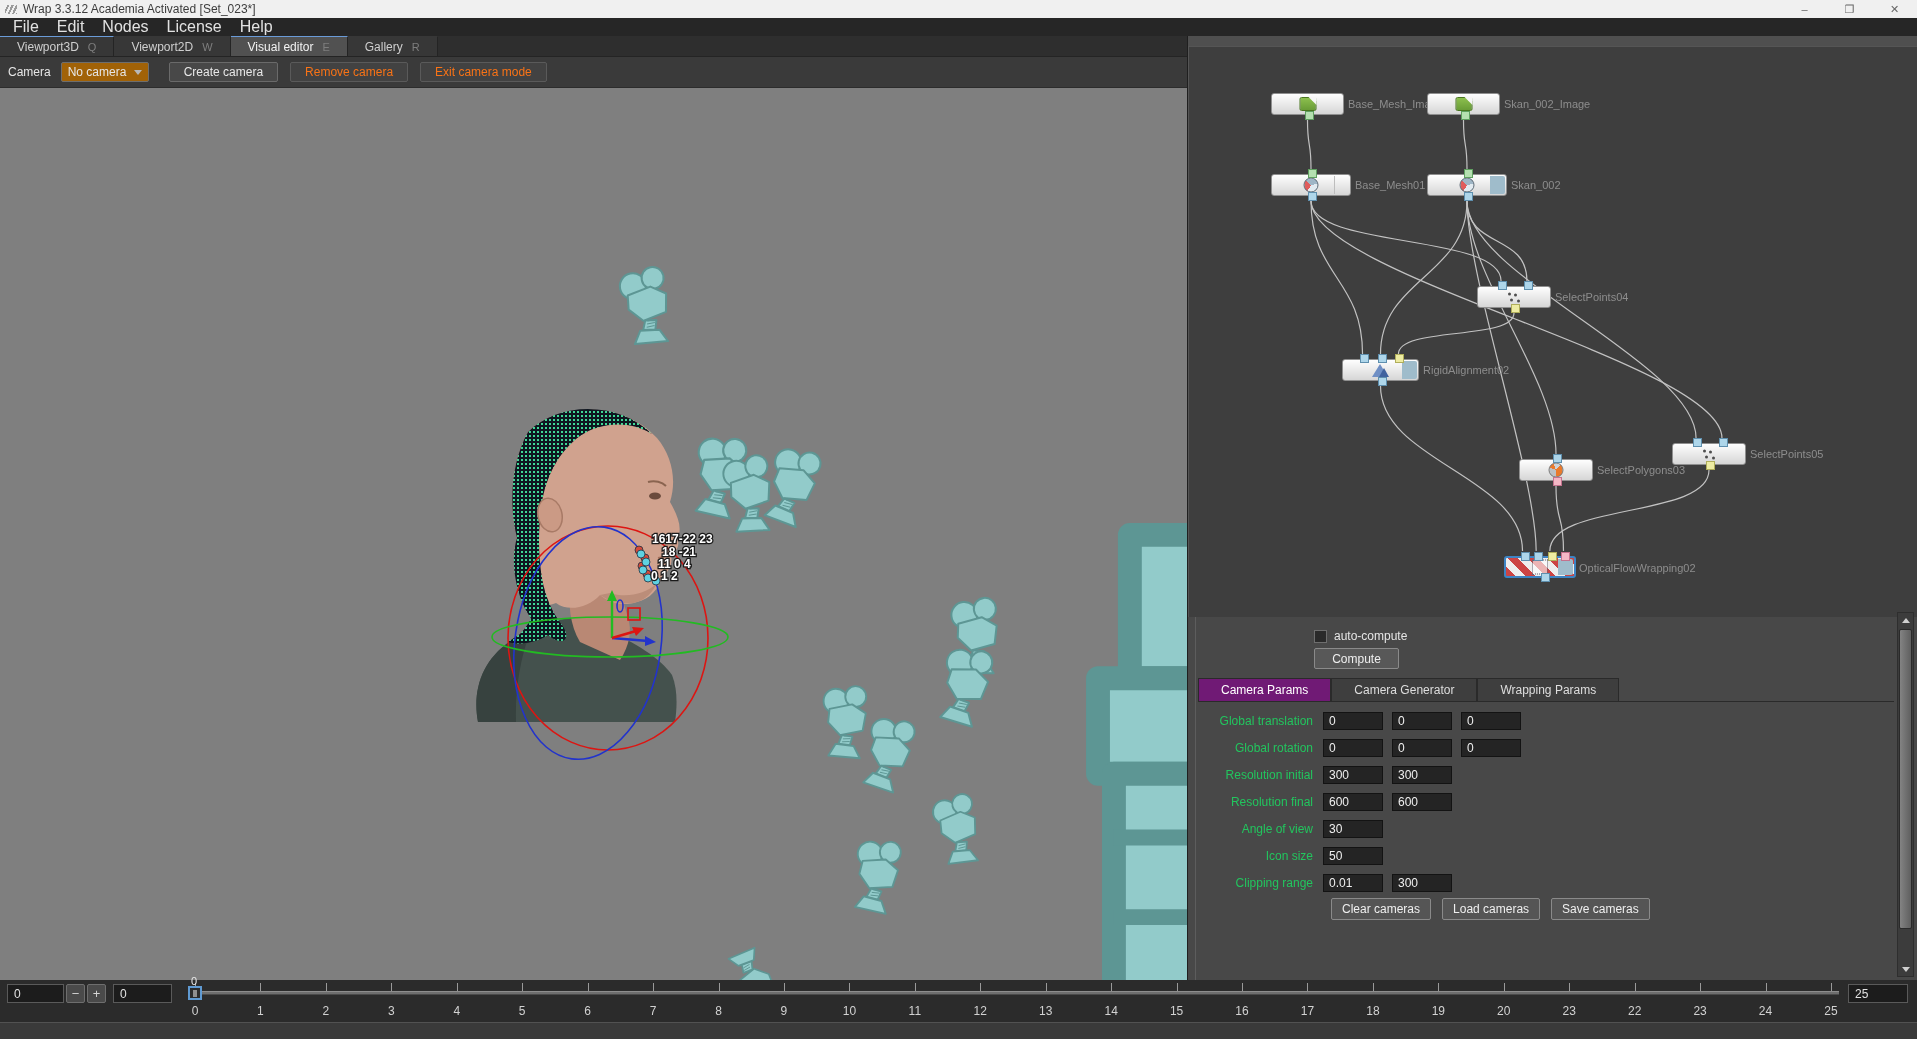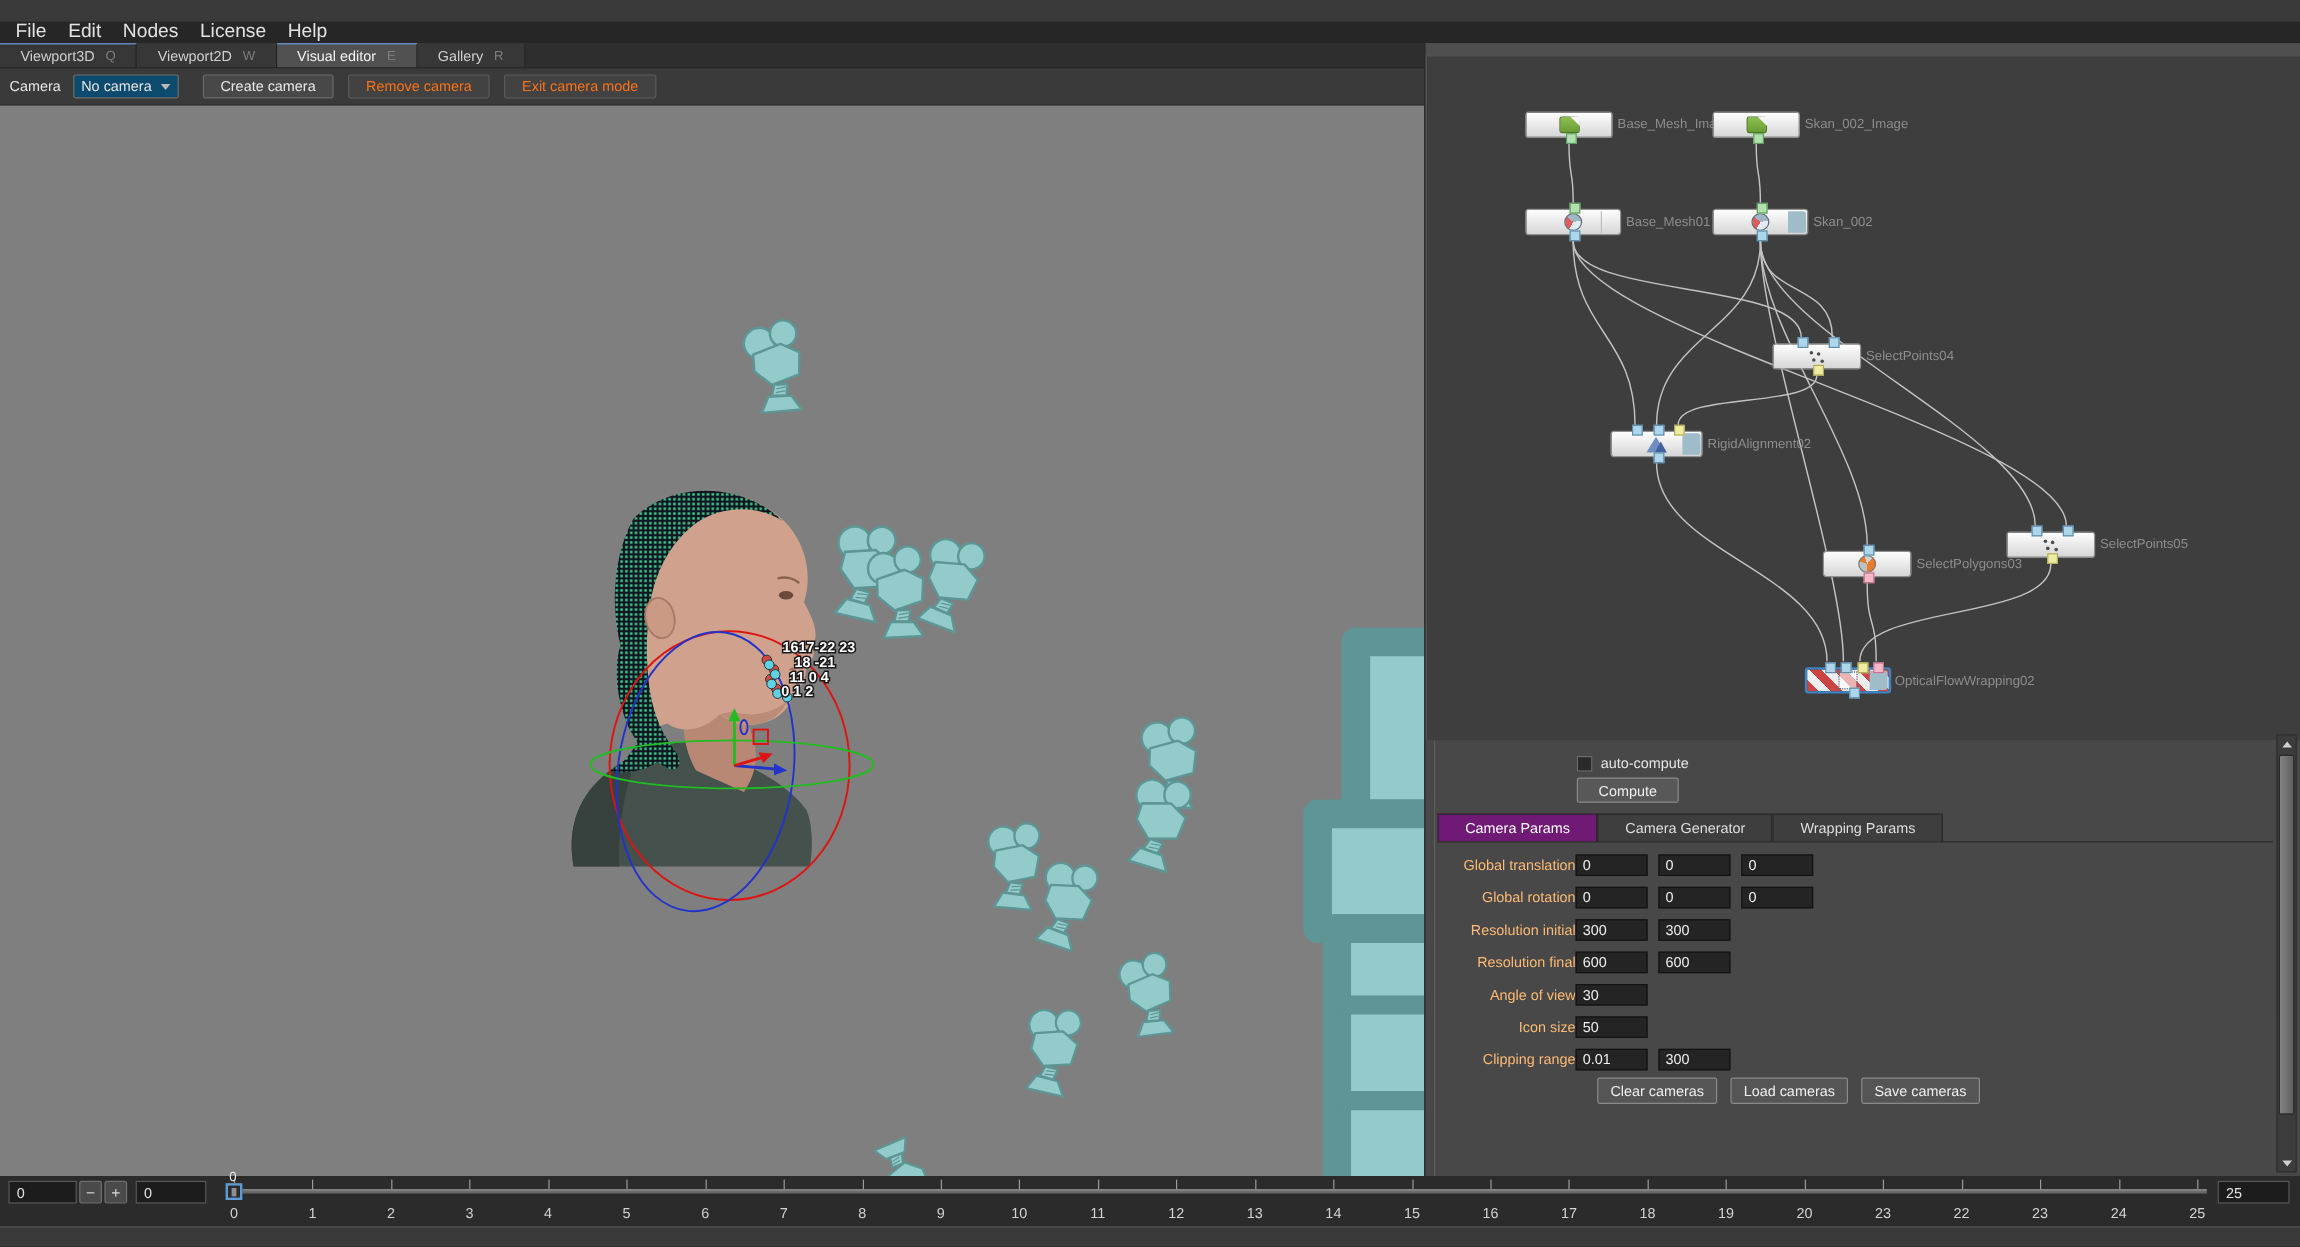--- a/index.html
+++ b/index.html
@@ -34,21 +34,21 @@
   .ws-tab.accent { border-top:1px solid #6a9bd8; }
   .ws-tab.active { background:#515151; }
   .ws-tab-label { color:#cfcfcf; font-size:12px; }
   .ws-tab.active .ws-tab-label { color:#f2f2f2; }
   .ws-tab-key { color:#7e7e7e; font-size:11px; margin-left:9px; }
 
   
   .cam-toolbar { height:31px; background:#3a3a3a; display:flex; align-items:center;
     border-bottom:1px solid #2c2c2c; }
   .cam-label { color:#e6e6e6; font-size:12px; margin:0 10px 0 8px; }
-  .cam-select { width:88px; height:20px; background:#0c4a6e; border:1px solid #6e6e6e;
+  .cam-select { width:88px; height:20px; background:#a16207; border:1px solid #6e6e6e;
     border-radius:2px; display:flex; align-items:center; padding:0 6px; margin-right:20px; }
   .cam-select-value { color:#e6e6e6; font-size:12px; flex:1; }
   .chev { width:0; height:0; border-left:4px solid transparent; border-right:4px solid transparent;
     border-top:5px solid #b8b8b8; }
   .tb-btn { height:20px; background:#484848; border:1px solid #6a6a6a; border-radius:2px;
     color:#e8e8e8; font-size:12px; padding:0 14px; margin-right:12px; min-width:96px; }
   .tb-btn.disabled { color:#f97316; border-color:#5a5a5a; background:#424242; }
 
   
   .viewport { position:relative; flex:1; background:#7f7f7f; overflow:hidden; }
@@ -104,21 +104,21 @@
   .chk-label { position:absolute; left:146px; top:12px; color:#e6e6e6; font-size:12px; }
   .compute-btn { position:absolute; left:126px; top:31px; width:85px; height:21px; background:#585858;
     border:1px solid #8a8a8a; border-radius:2px; color:#efefef; font-size:12px; }
   .ptabs { position:absolute; left:10px; top:61px; right:24px; height:24px; display:flex;
     border-bottom:1px solid #2a2a2a; }
   .ptab { padding:0 22px; display:flex; align-items:center; background:#3e3e3e;
     border:1px solid #2a2a2a; border-bottom:none; color:#dedede; font-size:12px; }
   .ptab.active { background:#701a75; color:#fff; }
   .pform { position:absolute; left:10px; top:95px; }
   .prow { display:flex; align-items:center; height:18px; margin-bottom:9px; }
-  .prow-label { width:115px; text-align:right; color:#fdba74; font-size:12px; }
+  .prow-label { width:115px; text-align:right; margin-right:10px; color:#22c55e; font-size:12px; }
   .pinput { width:60px; height:18px; background:#242424; border:1px solid #131313; color:#efefef;
     font-size:12px; padding:0 5px; margin-right:9px; font-family:"Liberation Sans",sans-serif; }
   .pactions { position:absolute; left:143px; top:281px; display:flex; }
   .pact-btn { height:22px; min-width:88px; margin-right:11px; background:#555; border:1px solid #8a8a8a;
     border-radius:2px; color:#efefef; font-size:12px; padding:0 10px; }
 
   
   .vscroll { position:absolute; right:3px; top:576px; bottom:3px; width:17px; background:#3c3c3c;
     border:1px solid #2e2e2e; }
   .vs-arrow { position:absolute; left:0; width:15px; height:14px; display:flex;
@@ -149,20 +149,29 @@
   .cursor::after { content:""; width:4px; height:7px; background:#8f8f8f; }
   .cursor-label { position:absolute; left:-4px; top:-5px; color:#e8e8e8; font-size:11px; }
   .bottomstrip { position:absolute; left:0; top:1022px; width:1917px; height:17px; background:#3a3a3a;
     border-top:1px solid #525252; }
 </style>
 </head>
 <body>
 
 <div id="root">
 
+  <div class="titlebar">
+    <div class="app-logo"></div>
+    <div class="win-title">Wrap 3.3.12 Academia Activated [Set_023*]</div>
+    <div class="win-controls">
+      <div class="win-btn">–</div>
+      <div class="win-btn">❐</div>
+      <div class="win-btn">✕</div>
+    </div>
+  </div>
 
   <div class="menubar">
       <div class="menu-item">File</div>
       <div class="menu-item">Edit</div>
       <div class="menu-item">Nodes</div>
       <div class="menu-item">License</div>
       <div class="menu-item">Help</div>
     </div>
 
   <div class="main">

